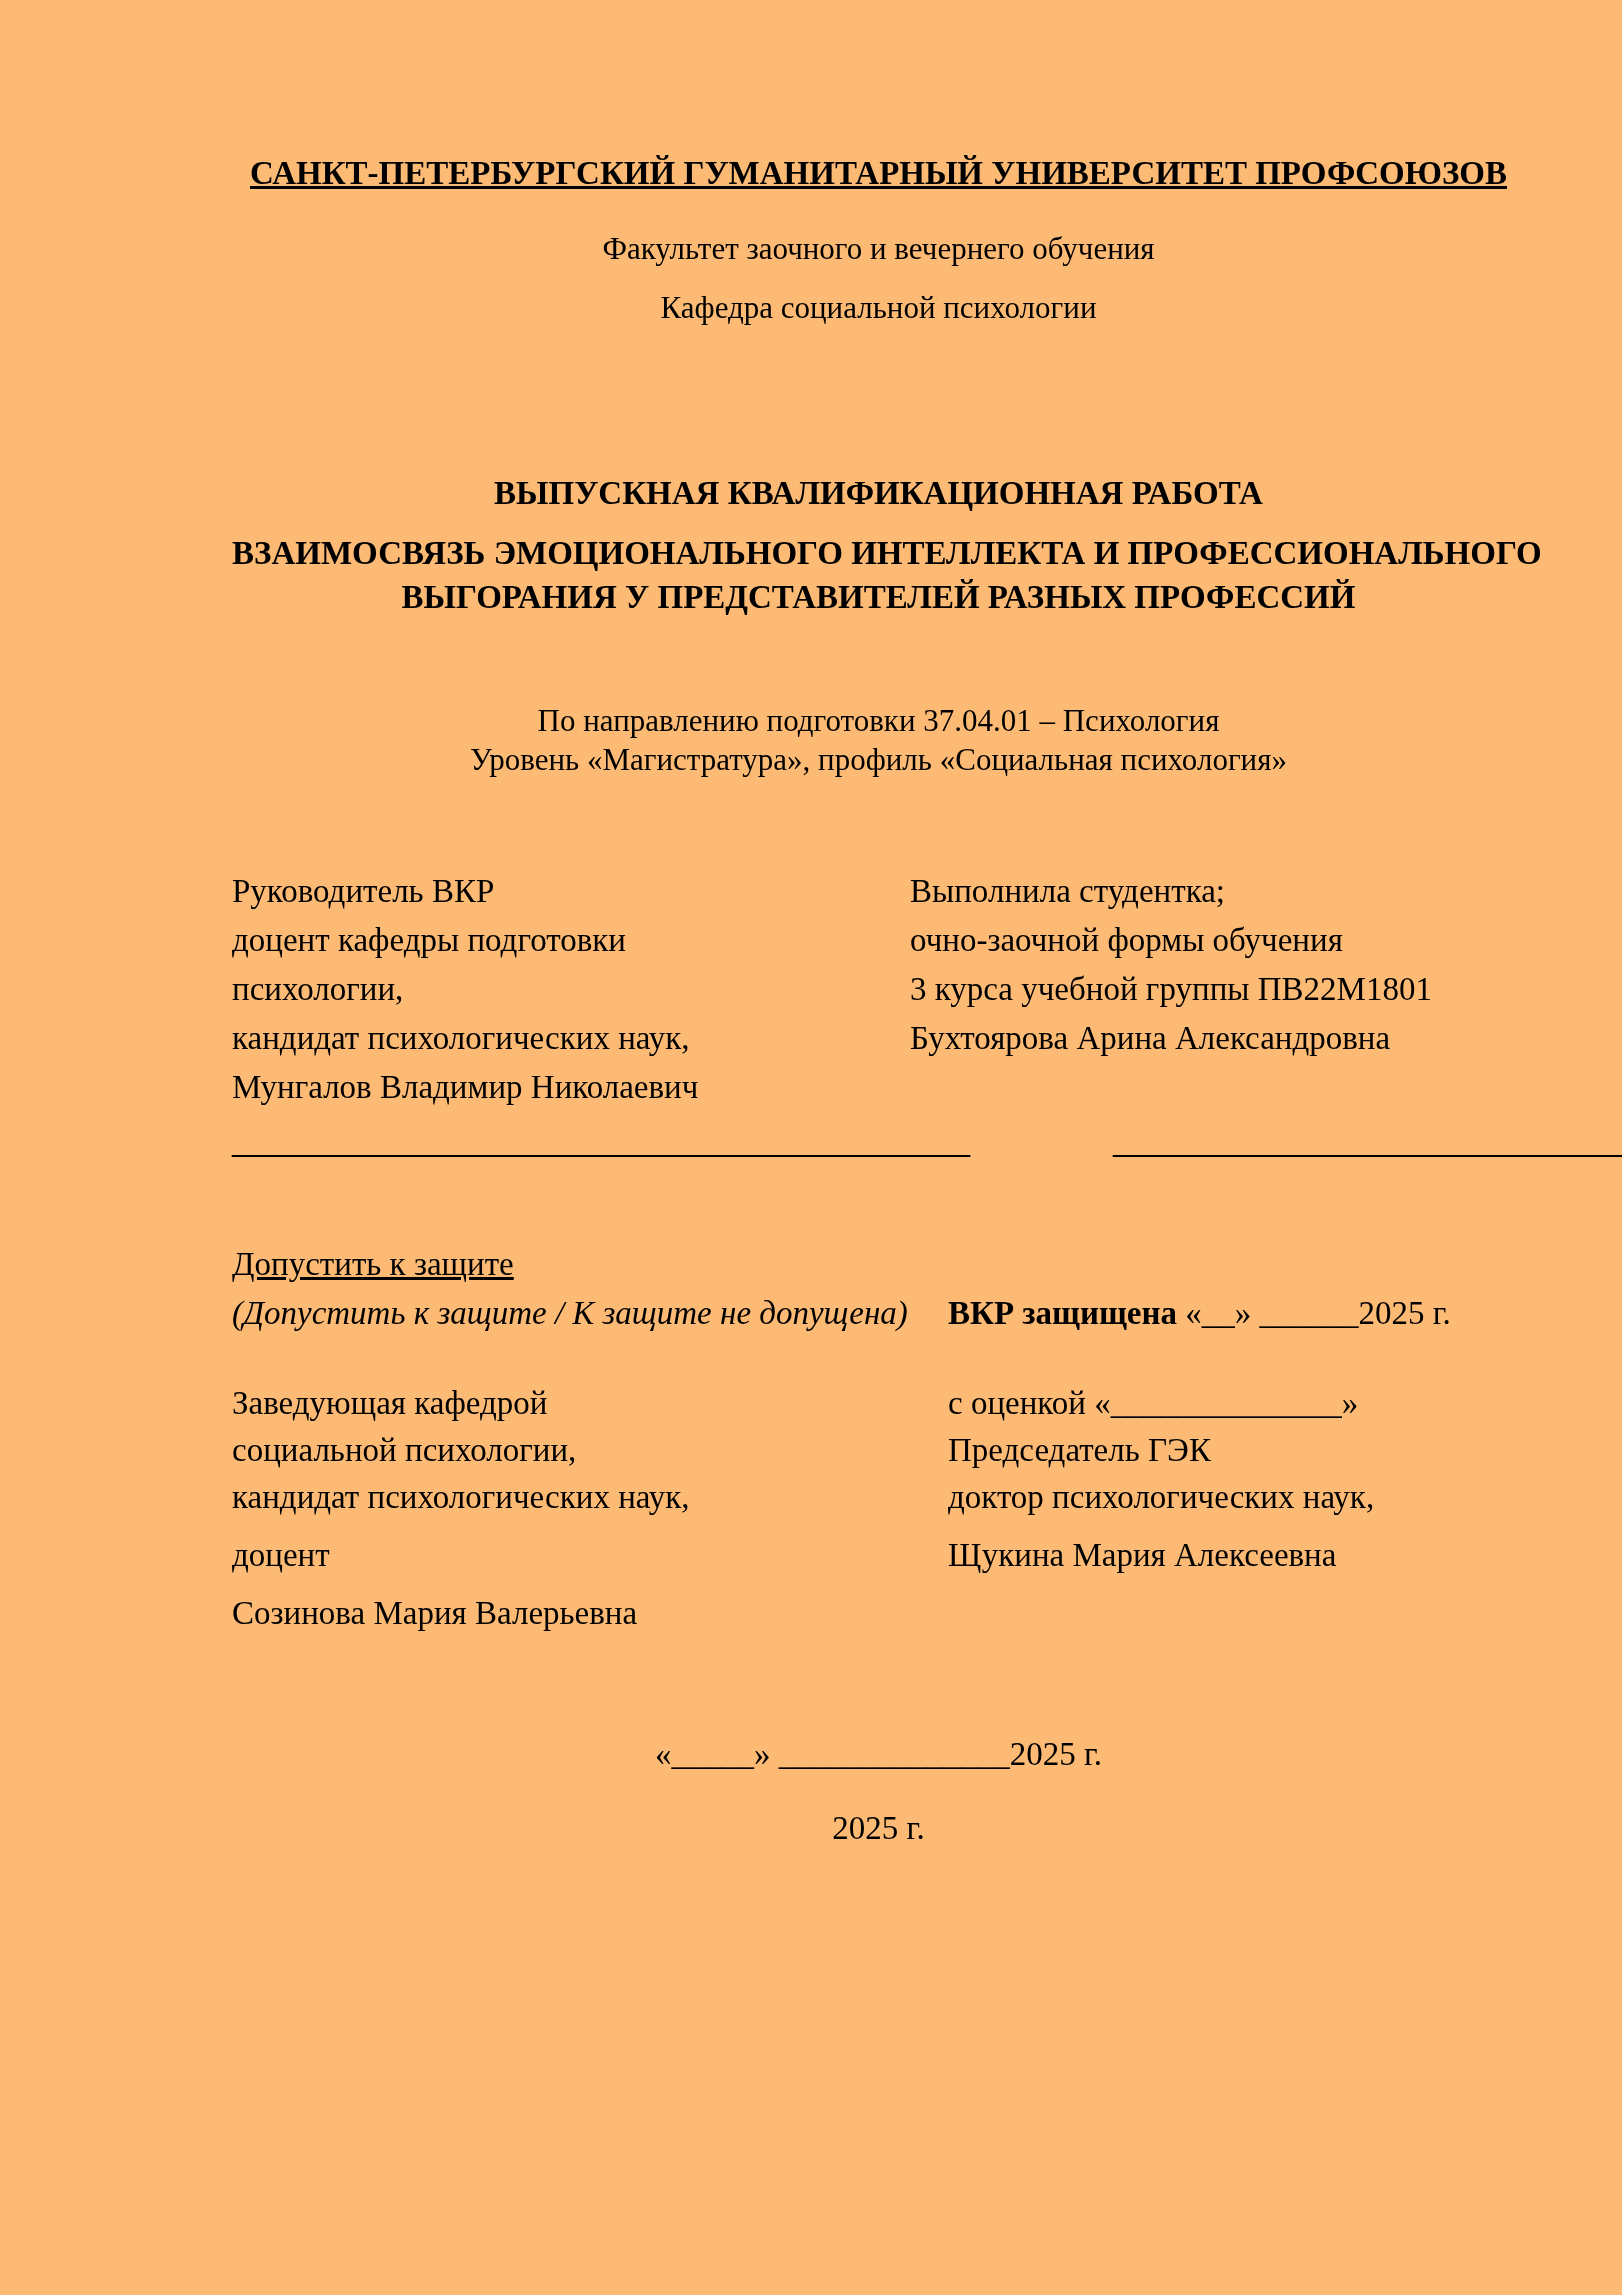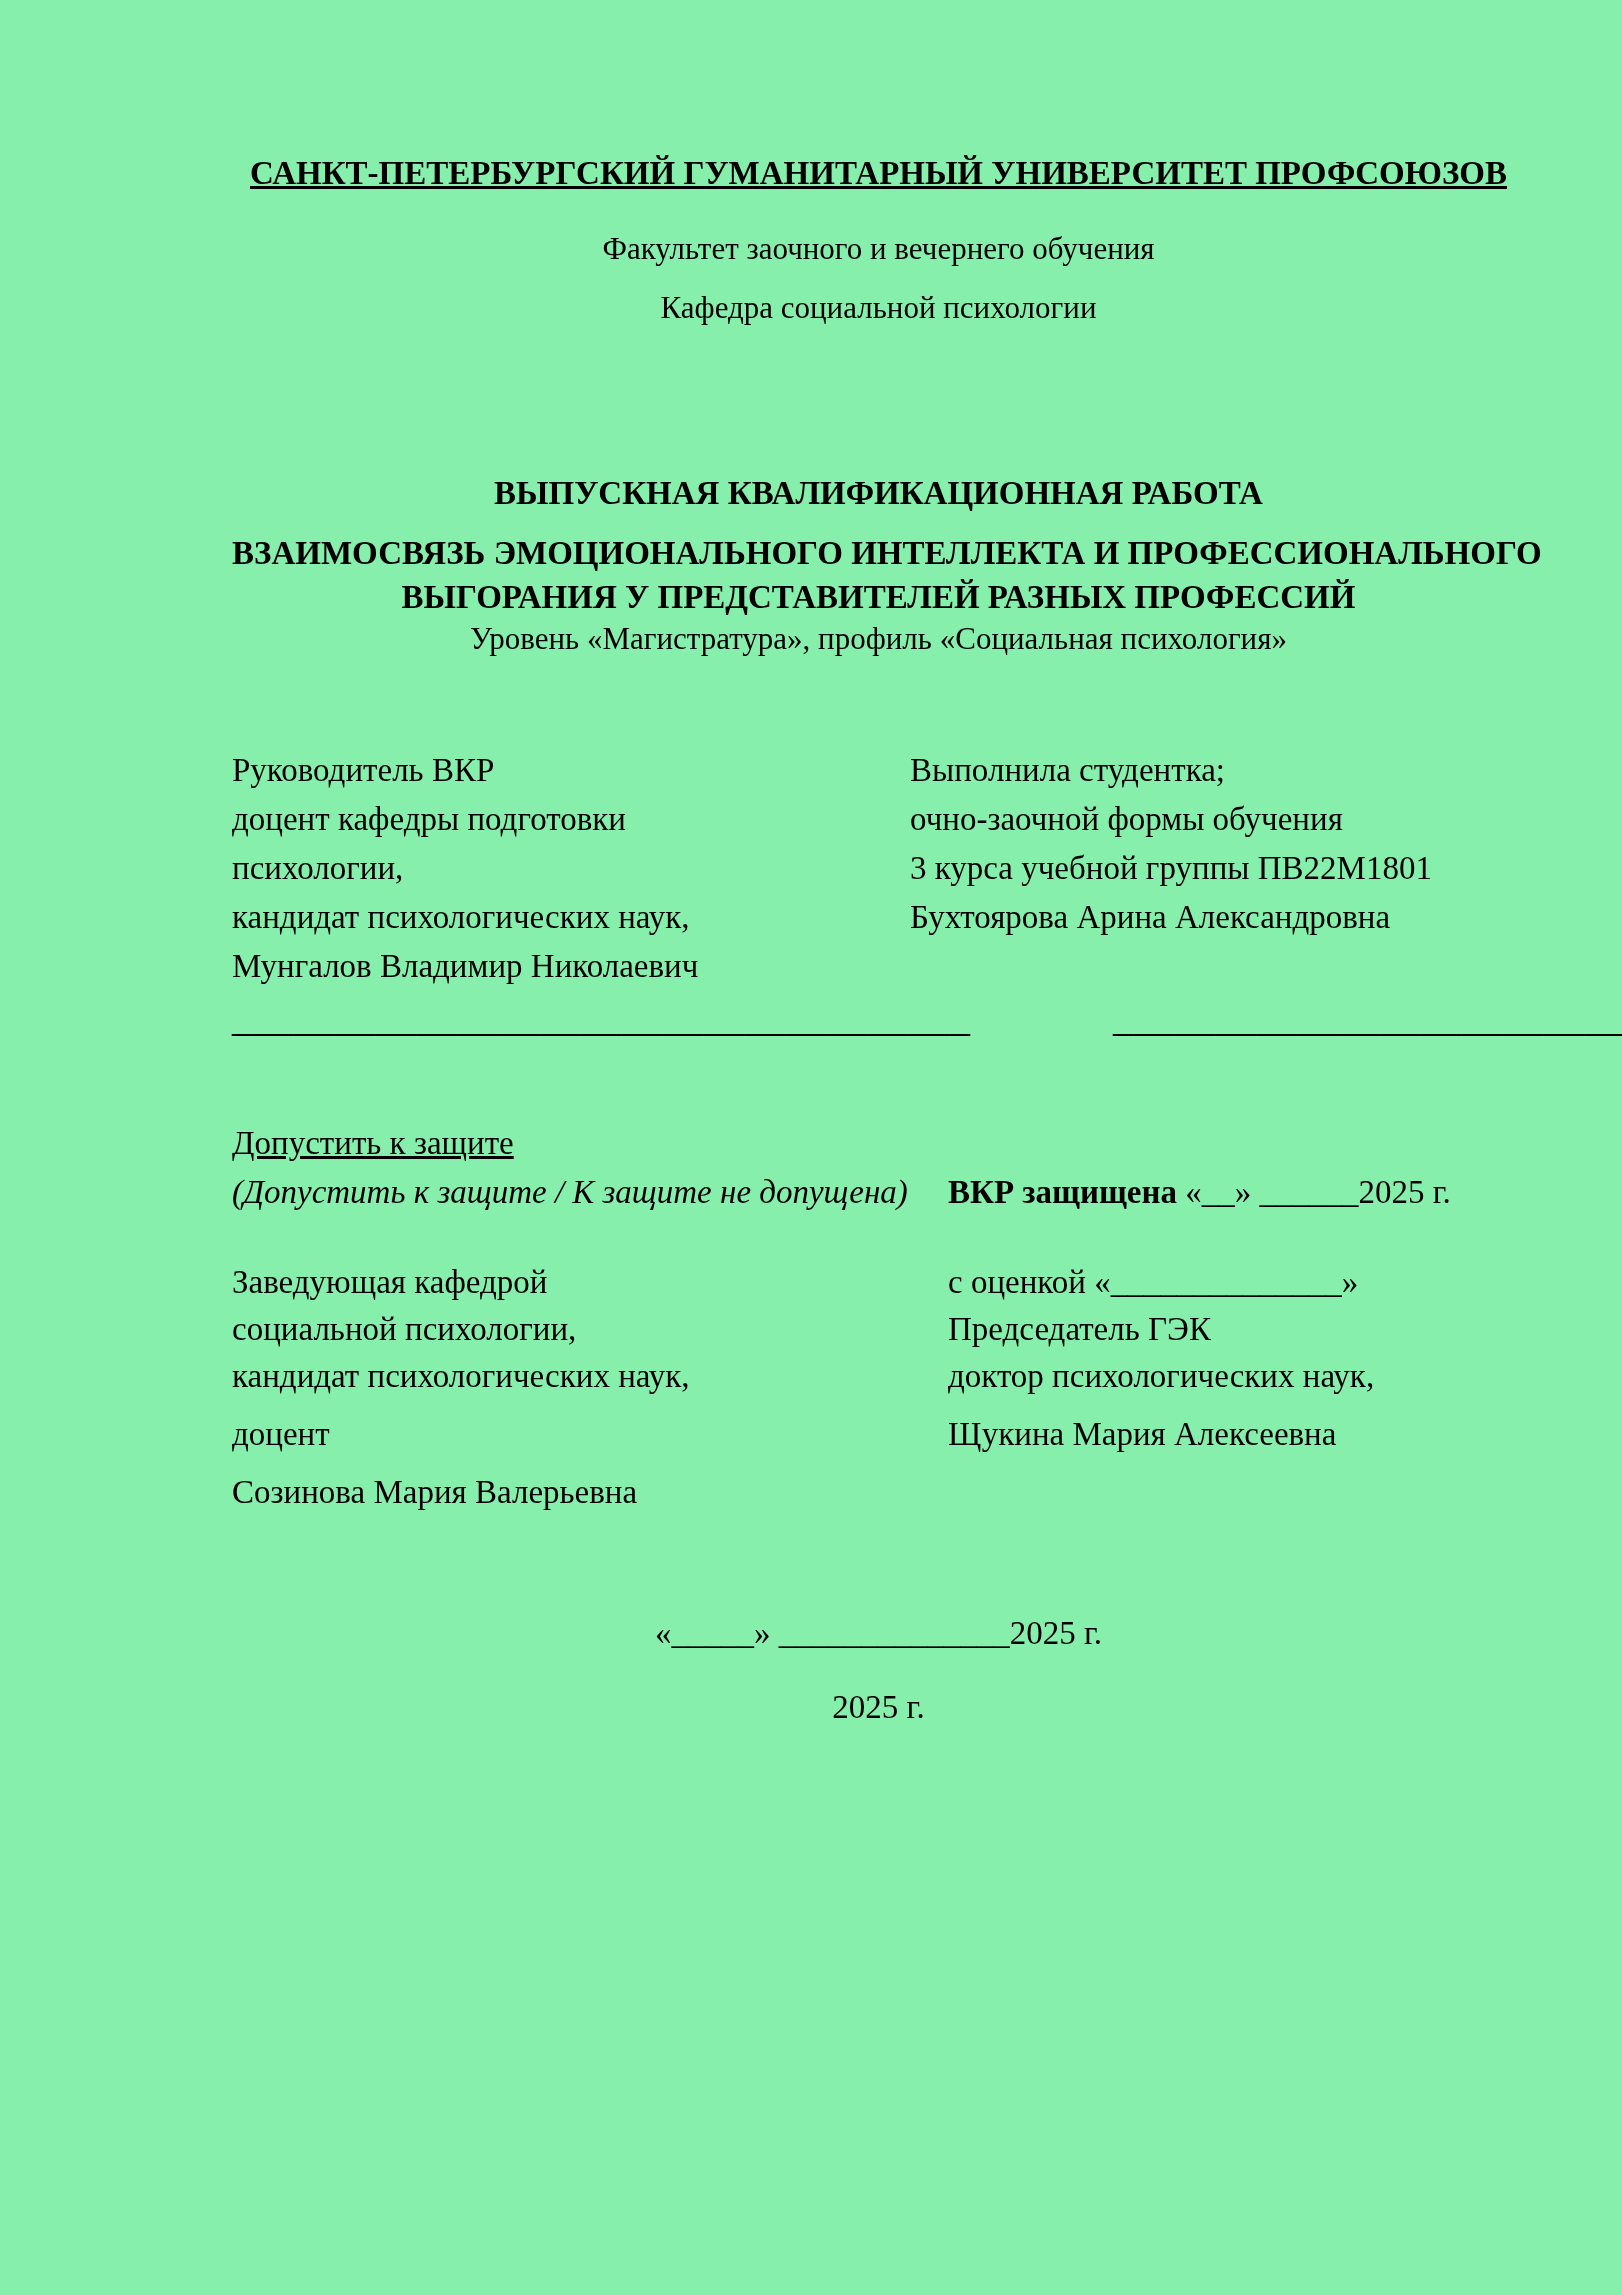--- a/index.html
+++ b/index.html
@@ -1,20 +1,20 @@
 <!DOCTYPE html>
 <html style="font-size:12.6px"><head>
 <meta charset="utf-8">
 <style>
   html,body { margin:0; padding:0; background:#808080; }
   .page {
     position:relative;
     width:1623px; height:2295px;
     margin:0 auto;
-    background:#86efac;
+    background:#fdba74;
     color:#000000;
     font-family:"Liberation Serif","DejaVu Serif",serif;
     overflow:hidden;
   }
   .content { padding:154px 98px 0 232px;  }
 
   .center { text-align:center; }
 
   .university {
     font-size:33px; font-weight:bold; line-height:39px;
@@ -76,20 +76,21 @@
 
     <div class="dept center">Кафедра социальной психологии</div>
 
     <div class="worktype center">ВЫПУСКНАЯ КВАЛИФИКАЦИОННАЯ РАБОТА</div>
 
     <div class="thesis-title center">
       <div>ВЗАИМОСВЯЗЬ ЭМОЦИОНАЛЬНОГО ИНТЕЛЛЕКТА И ПРОФЕССИОНАЛЬНОГО</div>
       <div>ВЫГОРАНИЯ У ПРЕДСТАВИТЕЛЕЙ РАЗНЫХ ПРОФЕССИЙ</div>
     </div>
 
+    <div class="direction center">По направлению подготовки 37.04.01 – Психология</div>
     <div class="level center">Уровень «Магистратура», профиль «Социальная психология»</div>
 
     <div class="twocol block1">
       <div class="col-left">
         <div class="line">Руководитель ВКР</div>
         <div class="line">доцент кафедры подготовки</div>
         <div class="line">психологии,</div>
         <div class="line">кандидат психологических наук,</div>
         <div class="line">Мунгалов Владимир Николаевич</div>
       </div>

